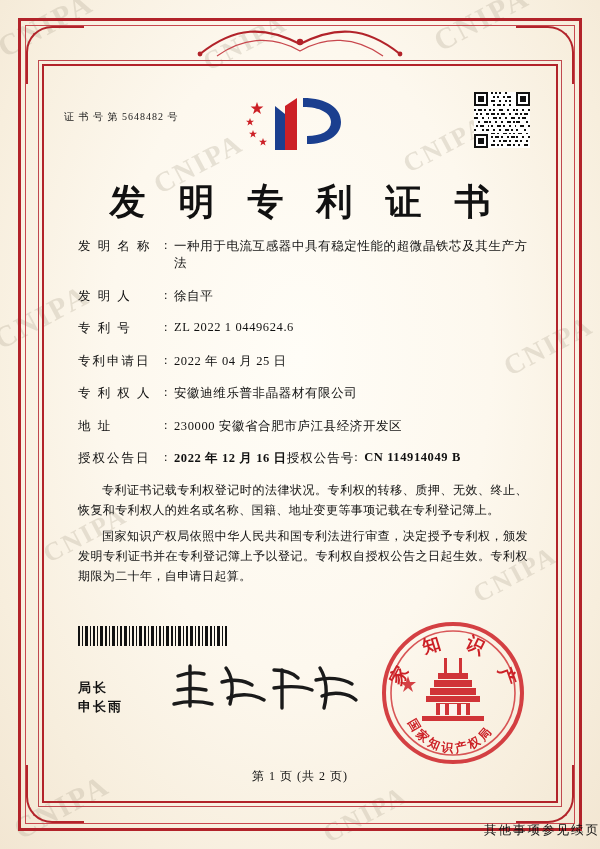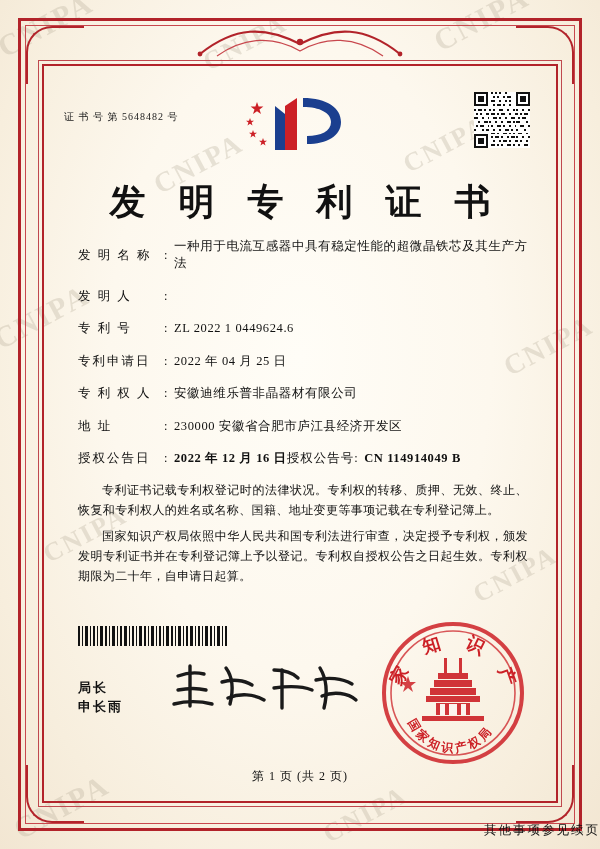--- a/index.html
+++ b/index.html
@@ -131,21 +131,21 @@
     font-family: "Liberation Serif", "DejaVu Serif", serif;
     margin-top: 12px;
   }
 
   .fields {
     position: absolute;
     left: 26px; right: 20px; top: 160px;
   }
   .field {
     display: flex;
-    align-items: center;
+    align-items: flex-start;
     margin-bottom: 15.5px;
     font-size: 12.5px;
     color: #111;
   }
   .field .lbl {
     width: 86px;
     flex: none;
     letter-spacing: 2px;
     white-space: nowrap;
   }
@@ -302,20 +302,21 @@
 
     <div class="fields">
       <div class="field">
         <span class="lbl">发 明 名 称</span>
         <span class="colon">:</span>
         <span class="val">一种用于电流互感器中具有稳定性能的超微晶铁芯及其生产方法</span>
       </div>
       <div class="field">
         <span class="lbl">发 明 人</span>
         <span class="colon">:</span>
+        <span class="val">徐自平</span>
       </div>
       <div class="field">
         <span class="lbl">专 利 号</span>
         <span class="colon">:</span>
         <span class="val">ZL 2022 1 0449624.6</span>
       </div>
       <div class="field">
         <span class="lbl">专利申请日</span>
         <span class="colon">:</span>
         <span class="val">2022 年 04 月 25 日</span>

